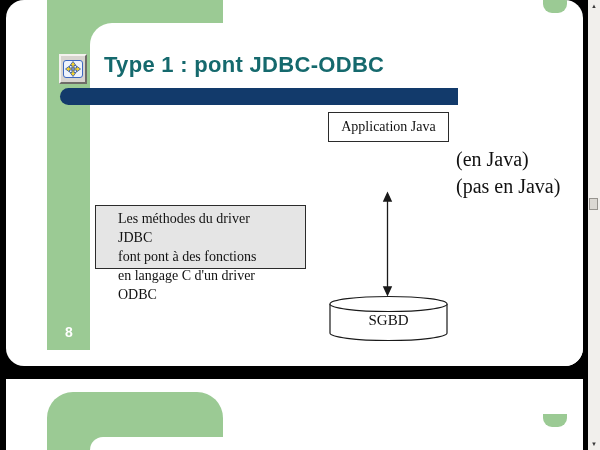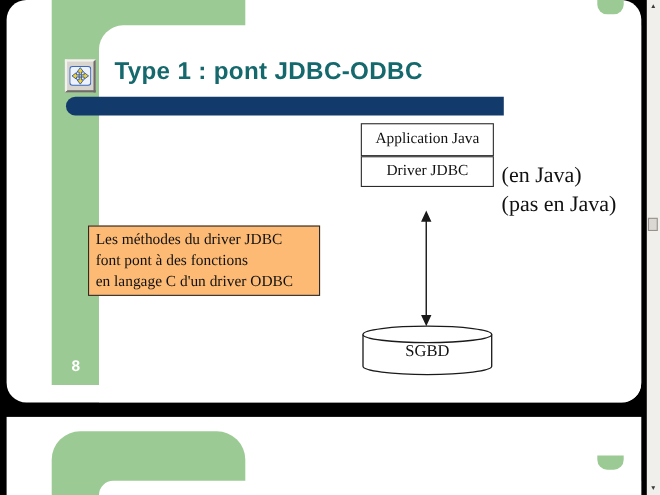--- a/index.html
+++ b/index.html
@@ -27,22 +27,22 @@
             border-radius:9px 0 0 9px;}
   .serif{font-family:"Liberation Serif",serif;color:#111;}
   .dbox{position:absolute;left:322px;width:121px;box-sizing:border-box;border:1px solid #2b2b2b;
         background:#fff;display:flex;align-items:center;justify-content:center;font-size:14px;}
   .b1{top:112px;height:30px;}
   .b2{top:142px;height:28px;}
   .b3{top:170px;height:24px;}
   .ann{position:absolute;left:450px;font-size:20px;white-space:nowrap;}
   .a1{top:148px;}
   .a2{top:175px;}
-  .note{position:absolute;left:74px;top:205px;width:211px;height:64px;box-sizing:border-box;
-        border:1px solid #2b2b2b;padding:3px 6px;font-size:14px;line-height:19px;background:#fdba74;}
+  .note{position:absolute;left:89px;top:205px;width:211px;height:64px;box-sizing:border-box;
+        border:1px solid #2b2b2b;padding:3px 22px;font-size:14px;line-height:19px;background:#e5e5e5;}
   .diagram-svg{position:absolute;left:318px;top:190px;}
   .sgbd{position:absolute;left:322px;top:312px;width:121px;text-align:center;font-size:15px;}
   .pagenum{position:absolute;left:53px;top:324px;width:20px;text-align:center;
            color:#fff;font-size:14px;font-weight:bold;}
   .scrollbar{position:absolute;left:588px;top:0;width:12px;height:450px;background:var(--scroll-track);}
   .scroll-btn{position:absolute;left:0;width:12px;height:12px;display:flex;align-items:center;
               justify-content:center;font-size:6px;color:#3a3a3a;cursor:default;}
   .sb-up{top:0;}
   .sb-down{bottom:0;}
   .scroll-thumb{position:absolute;left:1px;top:198px;width:9px;height:12px;background:#dbd8d3;
@@ -67,21 +67,20 @@
           <polygon points="2.5,10 6.5,7 6.5,9 9,9 9,11 6.5,11 6.5,13"></polygon>
           <polygon points="17.5,10 13.5,7 13.5,9 11,9 11,11 13.5,11 13.5,13"></polygon>
         </g>
       </svg>
     </div>
 
     <div class="slide-title">Type 1 : pont JDBC-ODBC</div>
     <div class="navy-bar"></div>
 
     <div class="dbox serif b1">Application Java</div>
-    <div class="dbox serif b2">Driver JDBC</div>
 
     <div class="ann serif a1">(en Java)</div>
     <div class="ann serif a2">(pas en Java)</div>
 
     <div class="note serif">
       <div>Les méthodes du driver JDBC</div>
       <div>font pont à des fonctions</div>
       <div>en langage C d'un driver ODBC</div>
     </div>
 

